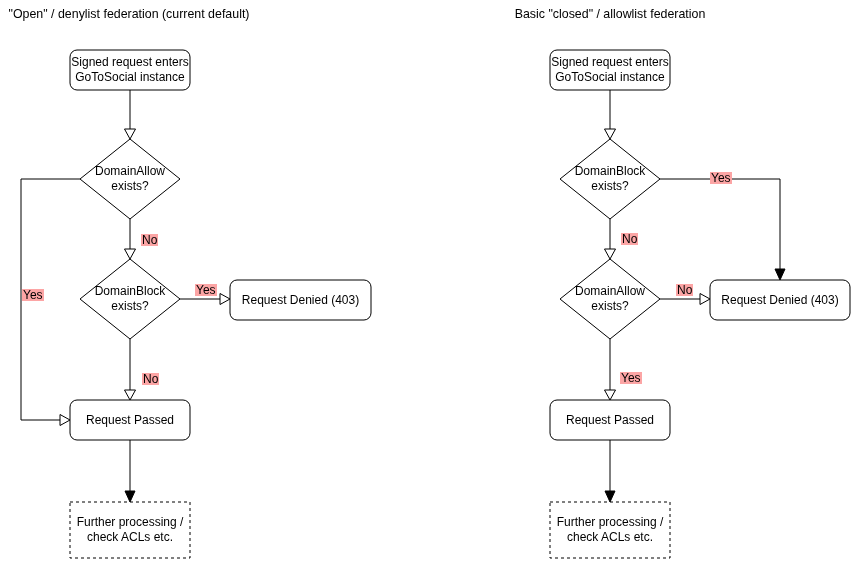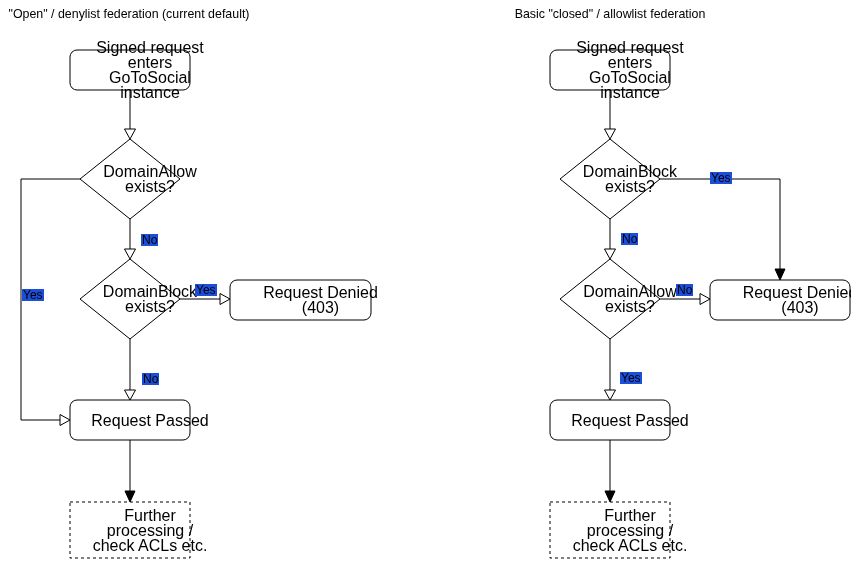--- a/index.html
+++ b/index.html
@@ -20,31 +20,30 @@
     font-size: 12.4px;
     line-height: 13px;
     white-space: nowrap;
   }
   .node-label {
     position: absolute;
     display: flex;
     align-items: center;
     justify-content: center;
     text-align: center;
-    font-size: 16px;
+    font-size: 12px;
     line-height: 15px;
     white-space: pre-line;
     pointer-events: none;
-    padding-left: 20px;
   }
   .edge-label {
     position: absolute;
     font-size: 12px;
     line-height: 12px;
-    background: #1d4ed8;
+    background: #fca5a5;
     padding: 0 1px;
     white-space: nowrap;
   }
   .shape { fill: #ffffff; stroke: #000000; stroke-width: 1; }
   .shape-dashed { fill: #ffffff; stroke: #000000; stroke-width: 1; stroke-dasharray: 3 3; }
   .edge { fill: none; stroke: #000000; stroke-width: 1; }
   .arrow-open { fill: #ffffff; stroke: #000000; stroke-width: 1; }
   .arrow-solid { fill: #000000; stroke: #000000; stroke-width: 1; }
 </style>
 </head>

